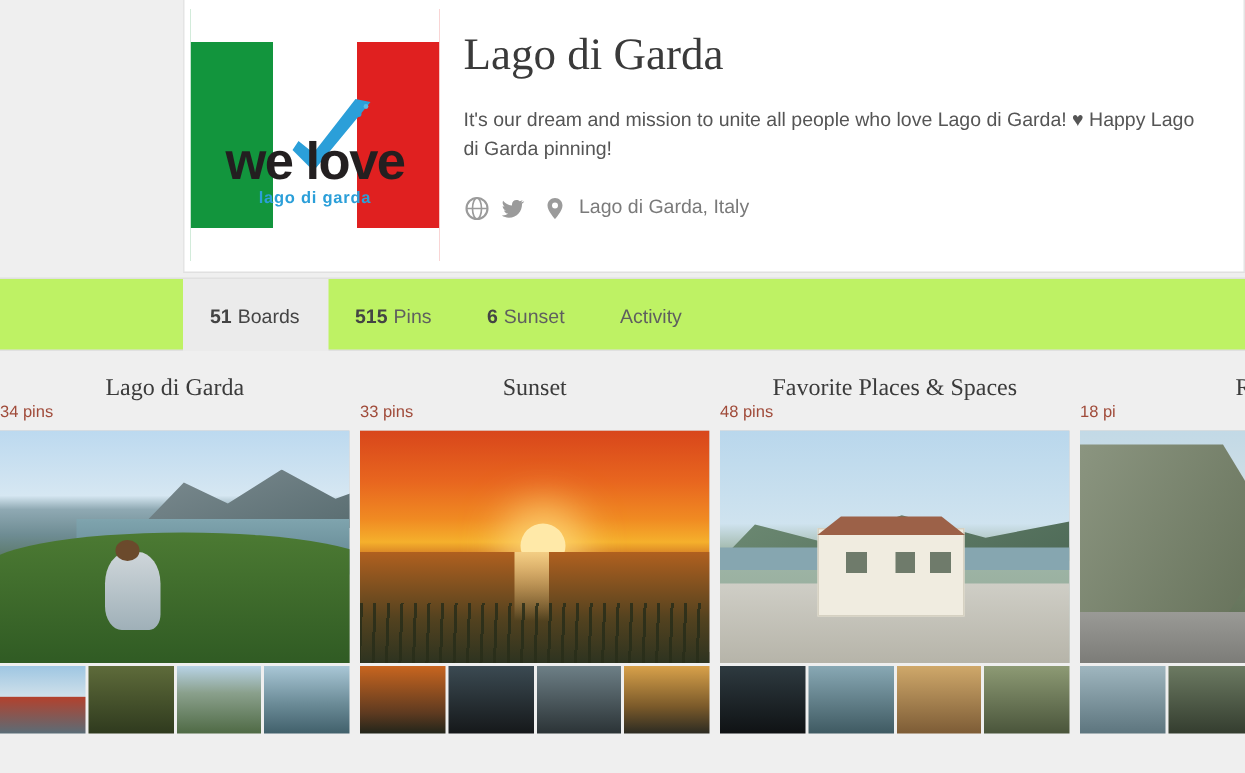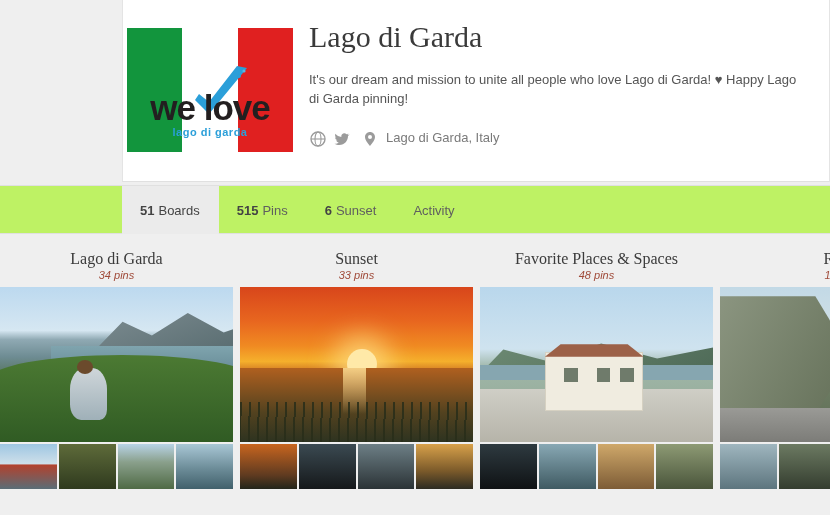--- a/index.html
+++ b/index.html
@@ -198,23 +198,21 @@
     font-size: 16px;
     color: #3b3b3b;
     text-align: center;
     margin: 2px 0 1px 0;
     white-space: nowrap;
     overflow: hidden;
   }
   .board-pins {
     font-size: 11px;
     color: #a04b3a;
-    text-align: center;
     margin-bottom: 6px;
-    font-style: italic;
   }
   .board-cover {
     width: 233px;
     height: 155px;
     overflow: hidden;
     position: relative;
     background: #ccc;
   }
   .board-thumbs {
     display: flex;

